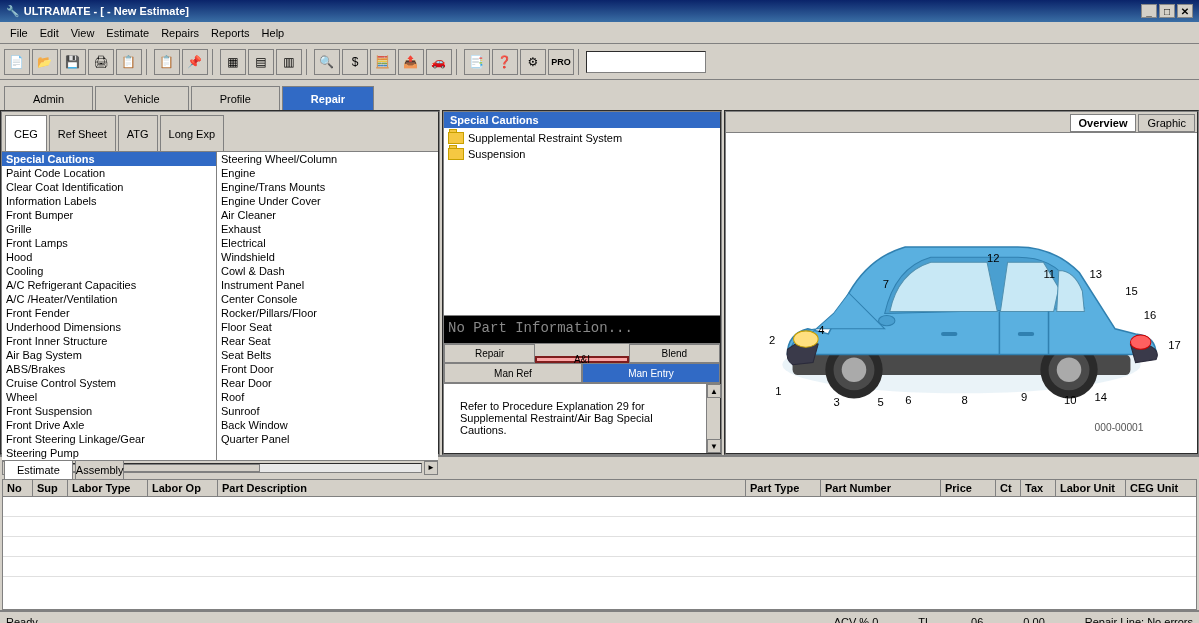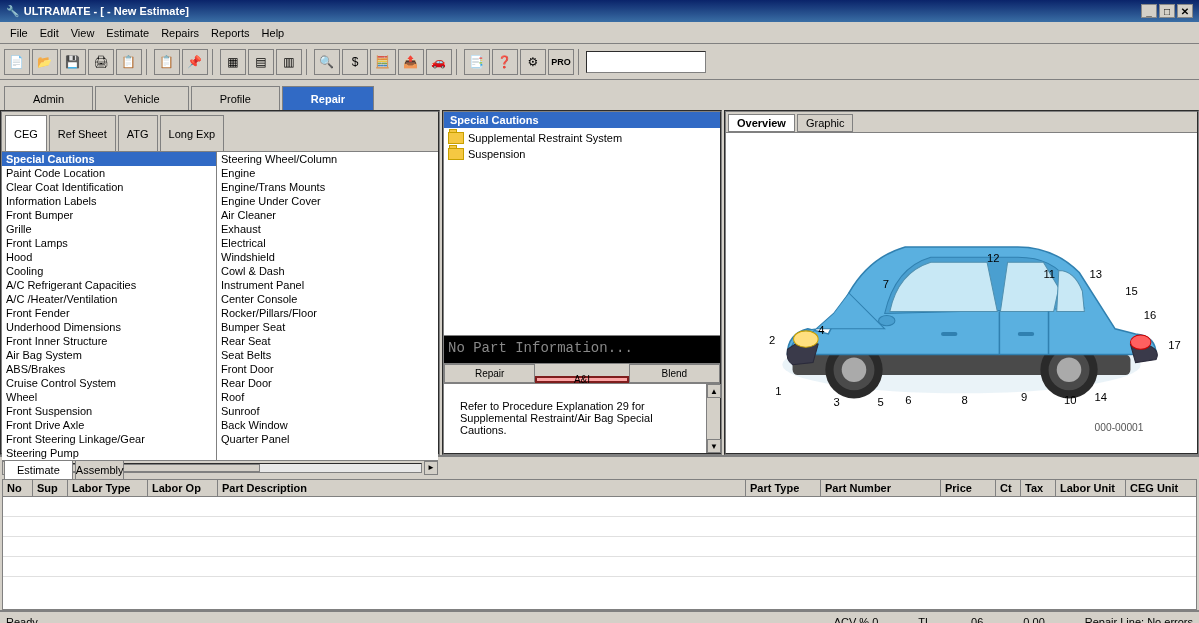--- a/index.html
+++ b/index.html
@@ -158,21 +158,21 @@
         <div class="list-item">Engine/Trans Mounts</div>
         <div class="list-item">Engine Under Cover</div>
         <div class="list-item">Air Cleaner</div>
         <div class="list-item">Exhaust</div>
         <div class="list-item">Electrical</div>
         <div class="list-item">Windshield</div>
         <div class="list-item">Cowl &amp; Dash</div>
         <div class="list-item">Instrument Panel</div>
         <div class="list-item">Center Console</div>
         <div class="list-item">Rocker/Pillars/Floor</div>
-        <div class="list-item">Bumper Seat</div>
+        <div class="list-item">Floor Seat</div>
         <div class="list-item">Rear Seat</div>
         <div class="list-item">Seat Belts</div>
         <div class="list-item">Front Door</div>
         <div class="list-item">Rear Door</div>
         <div class="list-item">Roof</div>
         <div class="list-item">Sunroof</div>
         <div class="list-item">Back Window</div>
         <div class="list-item">Quarter Panel</div>
       </div>
     </div>
@@ -207,34 +207,38 @@
 
     <div style="height:28px; border-top:1px solid #808080; background:#000000; padding:4px; font-size:14px; color:#888;font-family:Liberation Mono, monospace;">
       <span>No Part Information...</span>
     </div>
 
     <div style="display:flex; height:20px; background:#d4d0c8; border-top:1px solid #808080;">
       <button class="repair-btn" style="flex:1; font-size:10px; border:1px solid #808080; background:#d4d0c8; cursor:pointer;">Repair</button>
       <button class="repair-btn" style="flex:1; font-size:10px; border:2px solid #7f1d1d; background:#fca5a5; cursor:pointer;margin-top:12px;">A&amp;I</button>
       <button class="repair-btn" style="flex:1; font-size:10px; border:1px solid #808080; background:#d4d0c8; cursor:pointer;">Blend</button>
     </div>
+    <div style="display:flex; height:20px; background:#d4d0c8;">
+      <button class="repair-btn" style="flex:1; font-size:10px; border:1px solid #808080; background:#d4d0c8; cursor:pointer;">Man Ref</button>
+      <button class="repair-btn active" style="flex:1; font-size:10px; border:1px solid #808080; background:#316ac5; color:white; cursor:pointer;">Man Entry</button>
+    </div>
 
     <div style="display:flex; height:70px; background:white; border-top:1px solid #808080;">
       <div style="flex:1; padding:16px; font-size:11px; overflow-y:auto;">Refer to Procedure Explanation 29 for Supplemental Restraint/Air Bag Special Cautions.</div>
       <div style="width:14px; background:#d4d0c8; border-left:1px solid #808080; display:flex; flex-direction:column;">
         <div style="width:14px; height:14px; background:#d4d0c8; border:1px solid #808080; display:flex; align-items:center; justify-content:center; font-size:8px; cursor:pointer;">▲</div>
         <div style="flex:1;"></div>
         <div style="width:14px; height:14px; background:#d4d0c8; border:1px solid #808080; display:flex; align-items:center; justify-content:center; font-size:8px; cursor:pointer;">▼</div>
       </div>
     </div>
   </div>
 
   <div style="flex:1; display:flex; flex-direction:column; border:2px groove #808080; background:#d4d0c8; margin-left:2px;">
 
-    <div style="display:flex; gap:2px; padding:2px 2px 0 2px; background:#d4d0c8;">
+    <div style="display:flex; gap:2px; padding:2px 2px 0 2px; background:#d4d0c8;justify-content:flex-end;">
       <div class="ov-tab active">Overview</div>
       <div class="ov-tab">Graphic</div>
     </div>
 
     <div style="flex:1; background:white; position:relative; overflow:hidden; border-top:1px solid #808080;">
       <svg viewBox="0 0 460 300" xmlns="http://www.w3.org/2000/svg" style="width:100%; height:100%;">
 
         <ellipse cx="230" cy="220" rx="175" ry="28" fill="#b8d8e8" opacity="0.3"></ellipse>
 
         <rect x="65" y="210" width="330" height="20" rx="5" fill="#4a4a4a"></rect>

